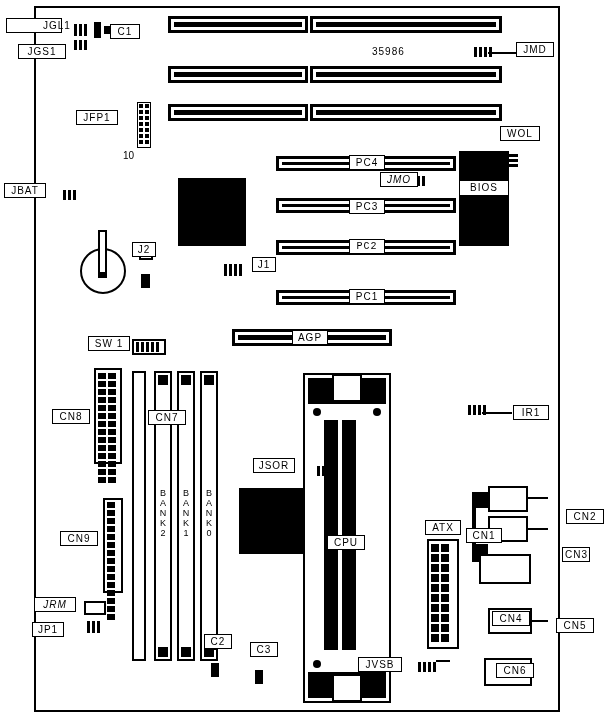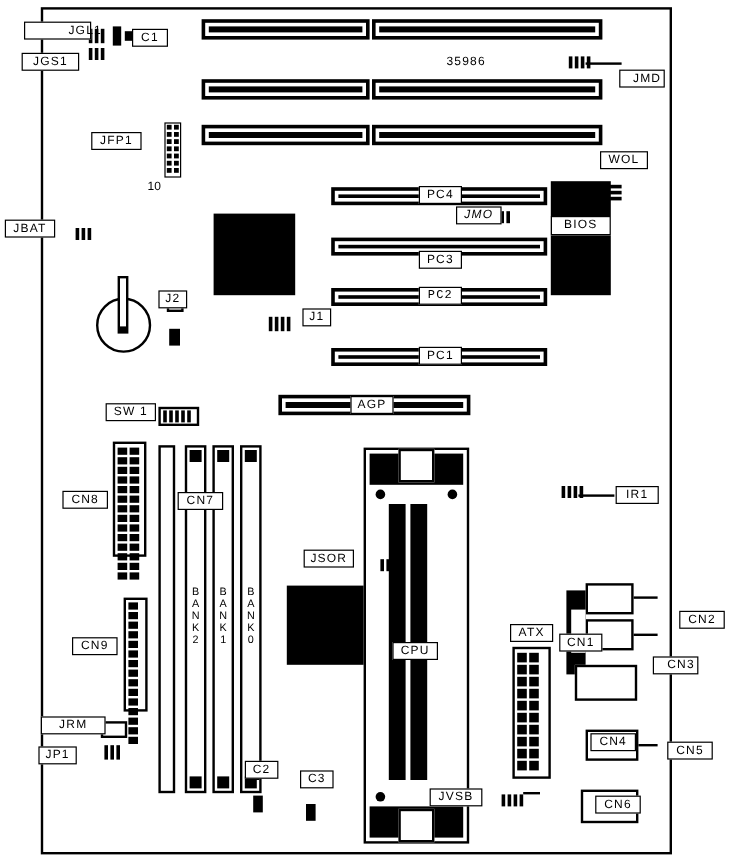--- a/index.html
+++ b/index.html
@@ -75,21 +75,21 @@
   <div class="slot" style="left:240px;top:232px;width:180px;height:15px;">
       <div class="inner"></div>
       <div class="core"></div>
     </div>
   <div class="slot" style="left:240px;top:282px;width:180px;height:15px;">
       <div class="inner"></div>
       <div class="core"></div>
     </div>
 
   <div class="label" style="left:313px;top:147px;width:36px;">PC4</div>
-  <div class="label" style="left:313px;top:201px;width:36px;">PC3</div>
+  <div class="label" style="left:313px;top:191px;width:36px;">PC3</div>
   <div class="label" style="left:313px;top:231px;width:36px;font-family:Liberation Mono, monospace;">PC2</div>
   <div class="label" style="left:313px;top:281px;width:36px;">PC1</div>
 
   <div class="slot" style="left:196px;top:321px;width:160px;height:17px;">
       <div class="inner"></div>
       <div class="core"></div>
     </div>
   <div class="label" style="left:256px;top:322px;width:36px;">AGP</div>
 
   <div class="bios" style="left:423px;top:143px;width:50px;height:95px;"></div>
@@ -322,39 +322,39 @@
   <div class="abs" style="left:448px;top:650px;width:48px;height:28px;border:2px solid #000;background:#fff;box-sizing:border-box;"></div>
 
   <div class="abs blk" style="left:492px;top:489px;width:20px;height:2px;"></div>
   <div class="abs blk" style="left:492px;top:520px;width:20px;height:2px;"></div>
   <div class="abs blk" style="left:496px;top:612px;width:16px;height:2px;"></div>
   <div class="abs blk" style="left:446px;top:404px;width:30px;height:2px;"></div>
   <div class="abs blk" style="left:452px;top:44px;width:30px;height:2px;"></div>
   <div class="abs blk" style="left:400px;top:652px;width:14px;height:2px;"></div>
 </div>
 
-<div class="label" style="left:20px;top:18px;width:56px;padding-left:36px;">JGL1</div>
+<div class="label" style="left:6px;top:18px;width:56px;padding-left:36px;">JGL1</div>
 <div class="label" style="left:18px;top:44px;width:48px;">JGS1</div>
 <div class="label" style="left:110px;top:24px;width:30px;">C1</div>
-<div class="label" style="left:516px;top:58px;width:38px;text-align:right;">JMD</div>
+<div class="label" style="left:516px;top:42px;width:38px;">JMD</div>
 <div class="label" style="left:76px;top:110px;width:42px;">JFP1</div>
 <div class="label" style="left:500px;top:126px;width:40px;">WOL</div>
 <div class="label" style="left:4px;top:183px;width:42px;">JBAT</div>
 <div class="label" style="left:380px;top:172px;width:38px;font-style:italic;">JMO</div>
 <div class="label" style="left:132px;top:242px;width:24px;">J2</div>
 <div class="label" style="left:252px;top:257px;width:24px;">J1</div>
 <div class="label" style="left:88px;top:336px;width:42px;">SW 1</div>
 <div class="label" style="left:52px;top:409px;width:38px;">CN8</div>
 <div class="label" style="left:148px;top:410px;width:38px;">CN7</div>
 <div class="label" style="left:60px;top:531px;width:38px;">CN9</div>
-<div class="label" style="left:34px;top:597px;width:54px;">JRM</div>
+<div class="label" style="left:34px;top:597px;width:42px;font-style:italic;">JRM</div>
 <div class="label" style="left:32px;top:622px;width:32px;">JP1</div>
 <div class="label" style="left:253px;top:458px;width:42px;">JSOR</div>
 <div class="label" style="left:513px;top:405px;width:36px;">IR1</div>
 <div class="label" style="left:466px;top:528px;width:36px;">CN1</div>
 <div class="label" style="left:566px;top:509px;width:38px;">CN2</div>
-<div class="label" style="left:544px;top:547px;width:38px;text-align:right;">CN3</div>
+<div class="label" style="left:562px;top:547px;width:28px;text-align:right;">CN3</div>
 <div class="label" style="left:492px;top:611px;width:38px;">CN4</div>
 <div class="label" style="left:556px;top:618px;width:38px;">CN5</div>
 <div class="label" style="left:496px;top:663px;width:38px;">CN6</div>
 <div class="label" style="left:204px;top:634px;width:28px;">C2</div>
 <div class="label" style="left:250px;top:642px;width:28px;">C3</div>
 <div class="label" style="left:358px;top:657px;width:44px;">JVSB</div>
 
 </body></html>

